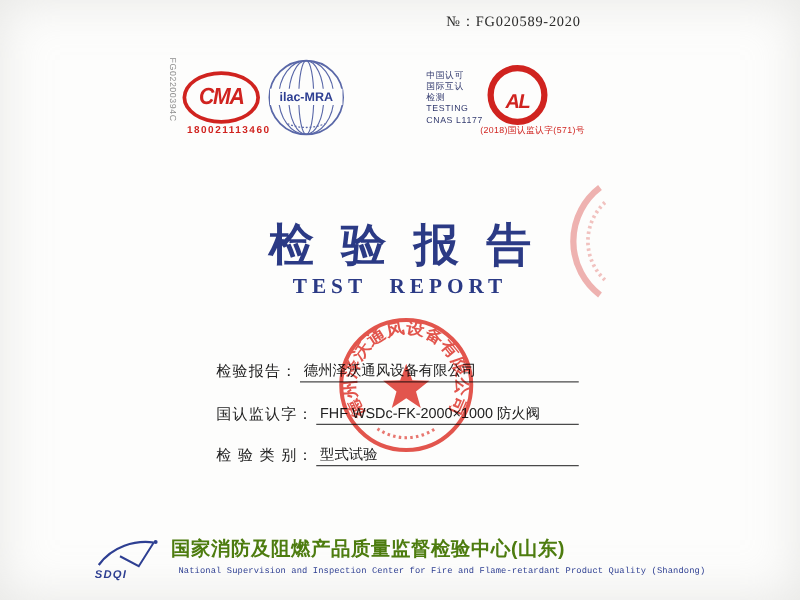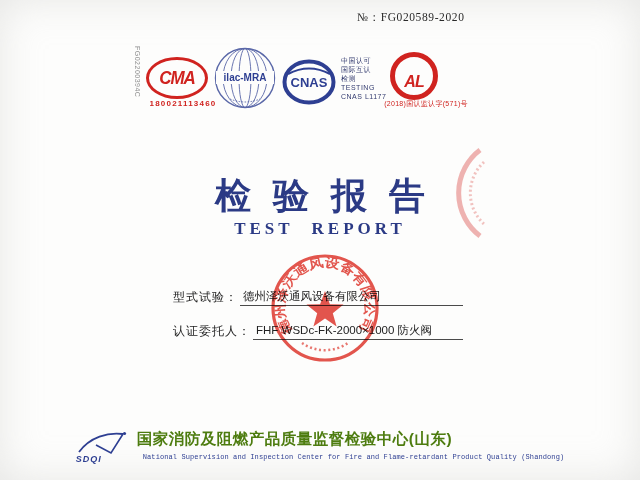--- a/index.html
+++ b/index.html
@@ -122,52 +122,49 @@
       <circle cx="31" cy="31" r="29.5" fill="none" stroke="#5a68a8" stroke-width="1.4"></circle>
       <ellipse cx="31" cy="31" rx="22" ry="29.5" fill="none" stroke="#5a68a8" stroke-width="0.9"></ellipse>
       <ellipse cx="31" cy="31" rx="14" ry="29.5" fill="none" stroke="#5a68a8" stroke-width="0.9"></ellipse>
       <ellipse cx="31" cy="31" rx="6" ry="29.5" fill="none" stroke="#5a68a8" stroke-width="0.9"></ellipse>
       <rect x="2" y="24" width="58" height="13" fill="#fdfdfc"></rect>
       <text x="31" y="34" text-anchor="middle" font-size="10" font-weight="bold" fill="#2e3f92" font-family="Liberation Sans, sans-serif">ilac-MRA</text>
       <path d="M16 52 Q31 58 46 52" fill="none" stroke="#5a68a8" stroke-width="1" stroke-dasharray="1.5,1.5"></path>
     </svg>
   </div>
 
-  <div class="cnas">
-    <svg width="54" height="46" viewBox="0 0 54 46">
-      <ellipse cx="27" cy="23" rx="24.5" ry="20.5" fill="none" stroke="#2e3f92" stroke-width="4"></ellipse>
-      <path d="M6 15 Q27 4 48 15" fill="none" stroke="#2e3f92" stroke-width="2"></path>
-      <text x="27" y="28" text-anchor="middle" font-size="13" font-weight="bold" fill="#2e3f92" font-family="Liberation Sans, sans-serif">CNAS</text>
-    </svg>
-  </div>
 
   <div class="cnas-block">
     <div>中国认可</div>
     <div>国际互认</div>
     <div>检测</div>
     <div>TESTING</div>
     <div>CNAS L1177</div>
   </div>
 
   <div class="cal">
     <span>AL</span>
   </div>
   <div class="cal-caption">(2018)国认监认字(571)号</div>
 
   <div class="title-zh">检验报告</div>
   <div class="title-en">TEST REPORT</div>
 
   <div class="fields">
     <div class="field-row">
-      <span class="field-label">型式试验：</span>
+      <span class="field-label">检验报告：</span>
       <span class="field-value">德州泽沃通风设备有限公司</span>
     </div>
     <div class="field-row">
-      <span class="field-label">认证委托人：</span>
+      <span class="field-label">国认监认字：</span>
       <span class="field-value">FHF WSDc-FK-2000×1000 防火阀</span>
+    </div>
+    <div class="field-row">
+      <span class="field-label">检 验 类 别：</span>
+      <span class="field-value">型式试验</span>
     </div>
   </div>
 
   <div class="stamp">
     <svg width="114" height="114" viewBox="0 0 114 114">
       <circle cx="57" cy="57" r="52" fill="none" stroke="#e03a30" stroke-width="3.2"></circle>
       <path id="stampArc" d="M 24.2 80.2 A 40.5 40.5 0 1 1 89.8 80.2" fill="none"></path>
       <text font-size="12.5" font-weight="bold" fill="#e03a30" font-family="Liberation Sans, sans-serif">
         <textPath href="#stampArc" startOffset="0" textLength="176" lengthAdjust="spacingAndGlyphs">德州泽沃通风设备有限公司</textPath>
       </text>

